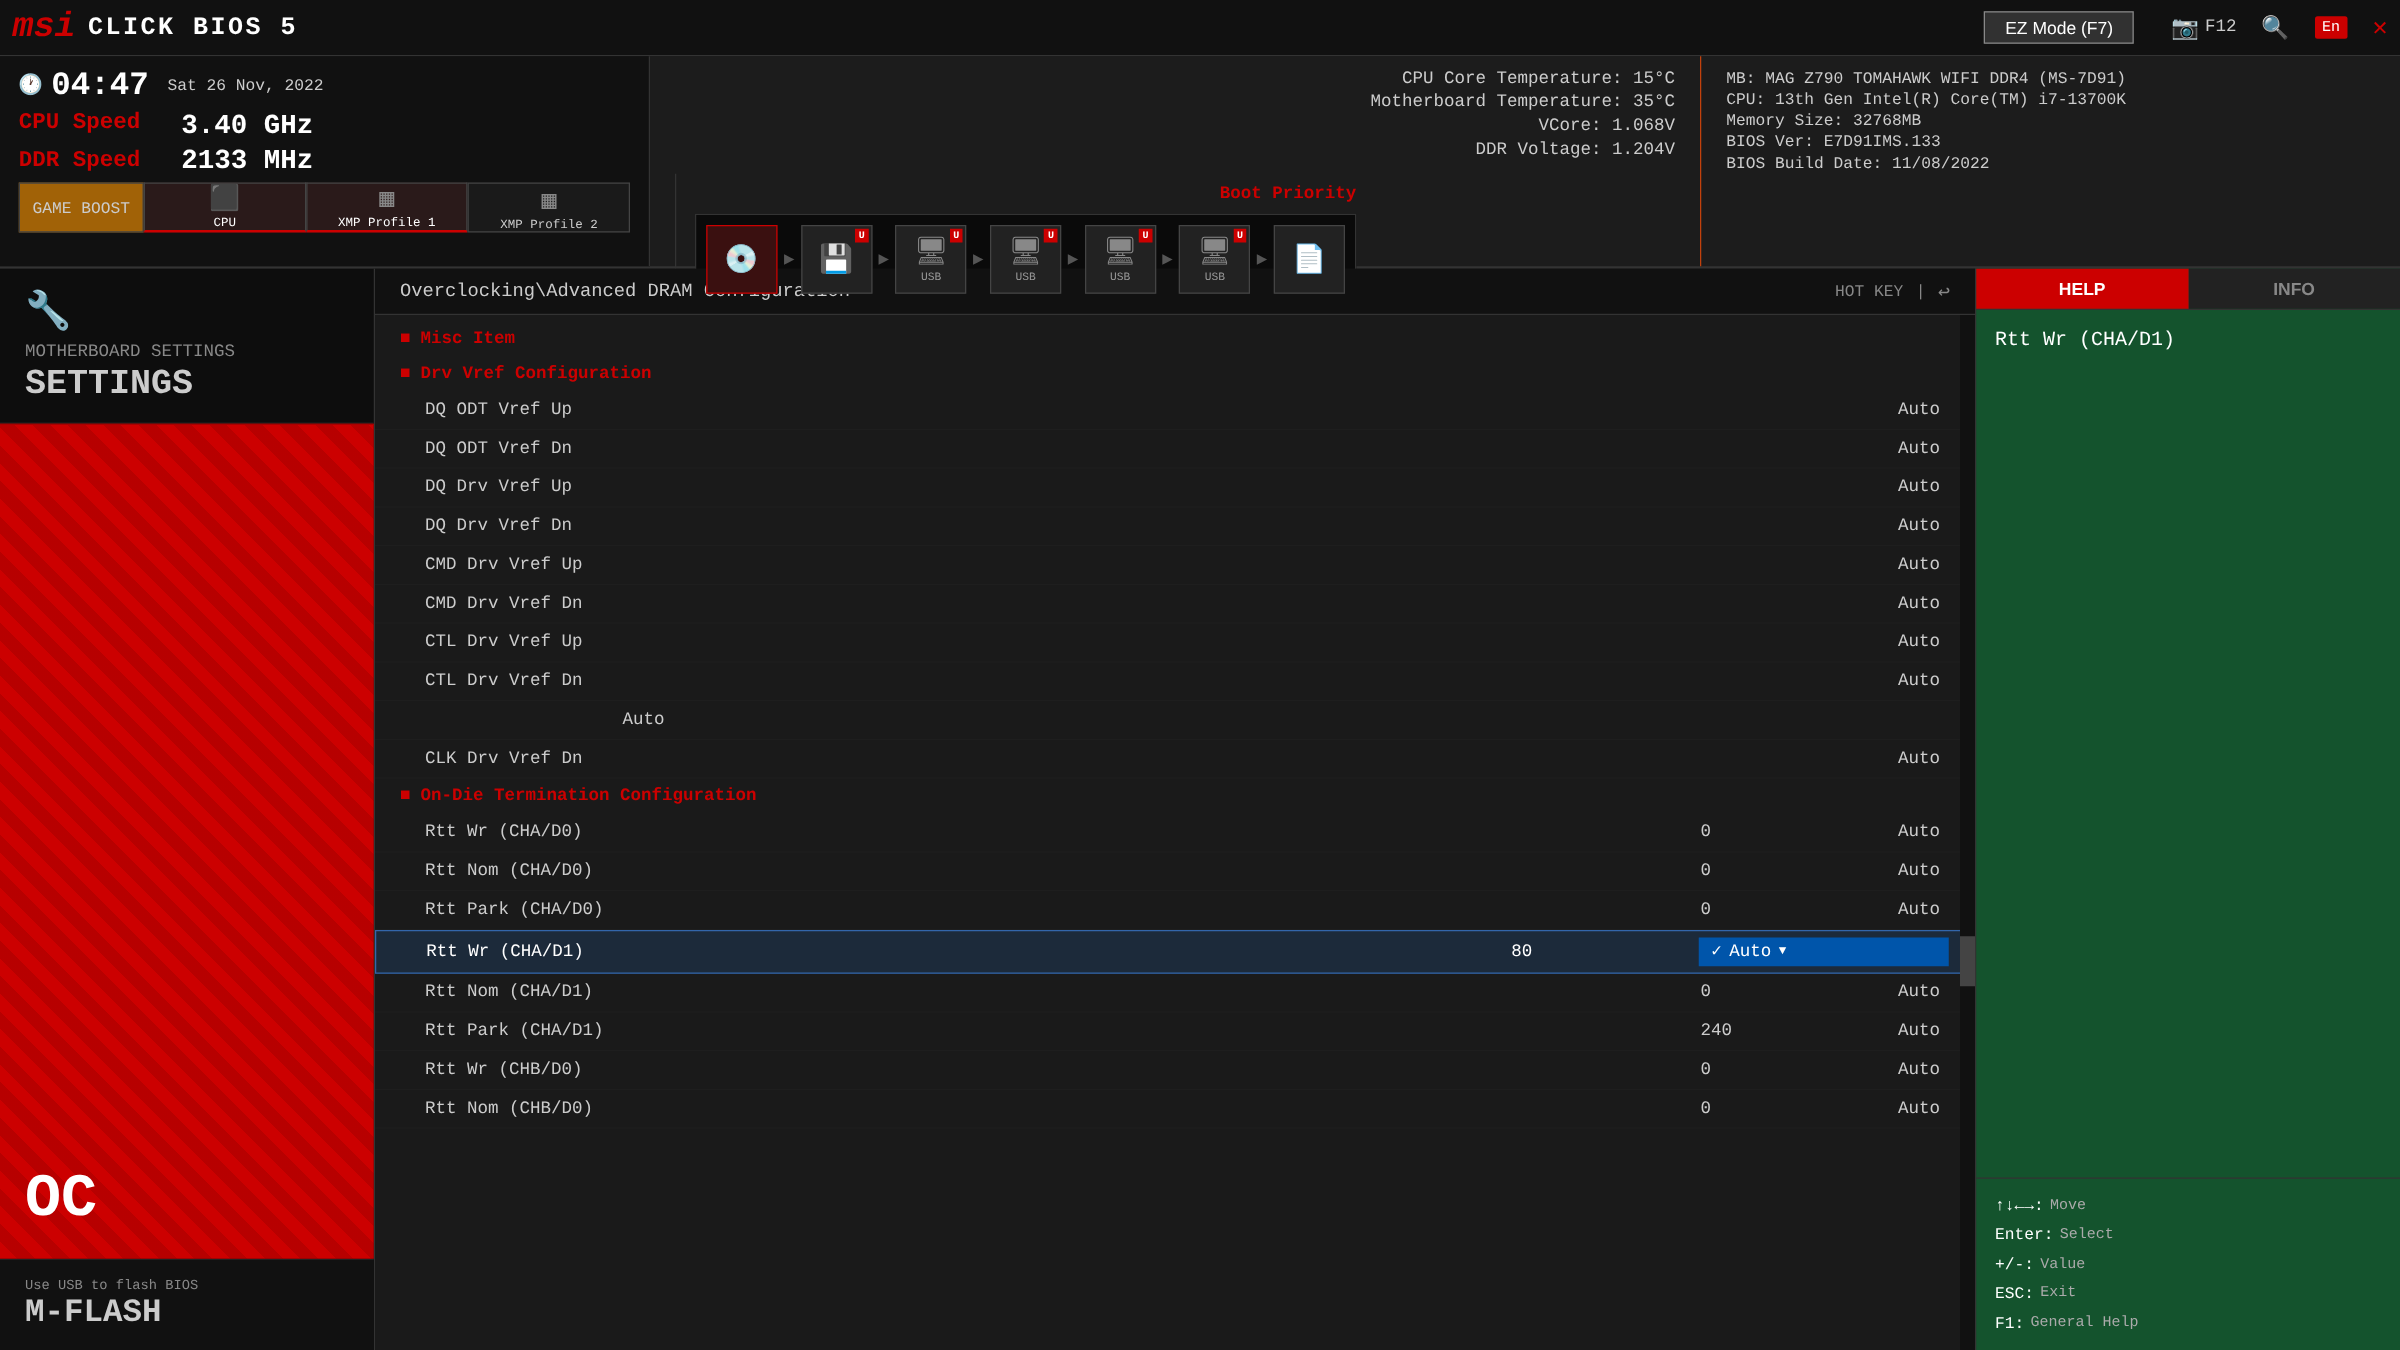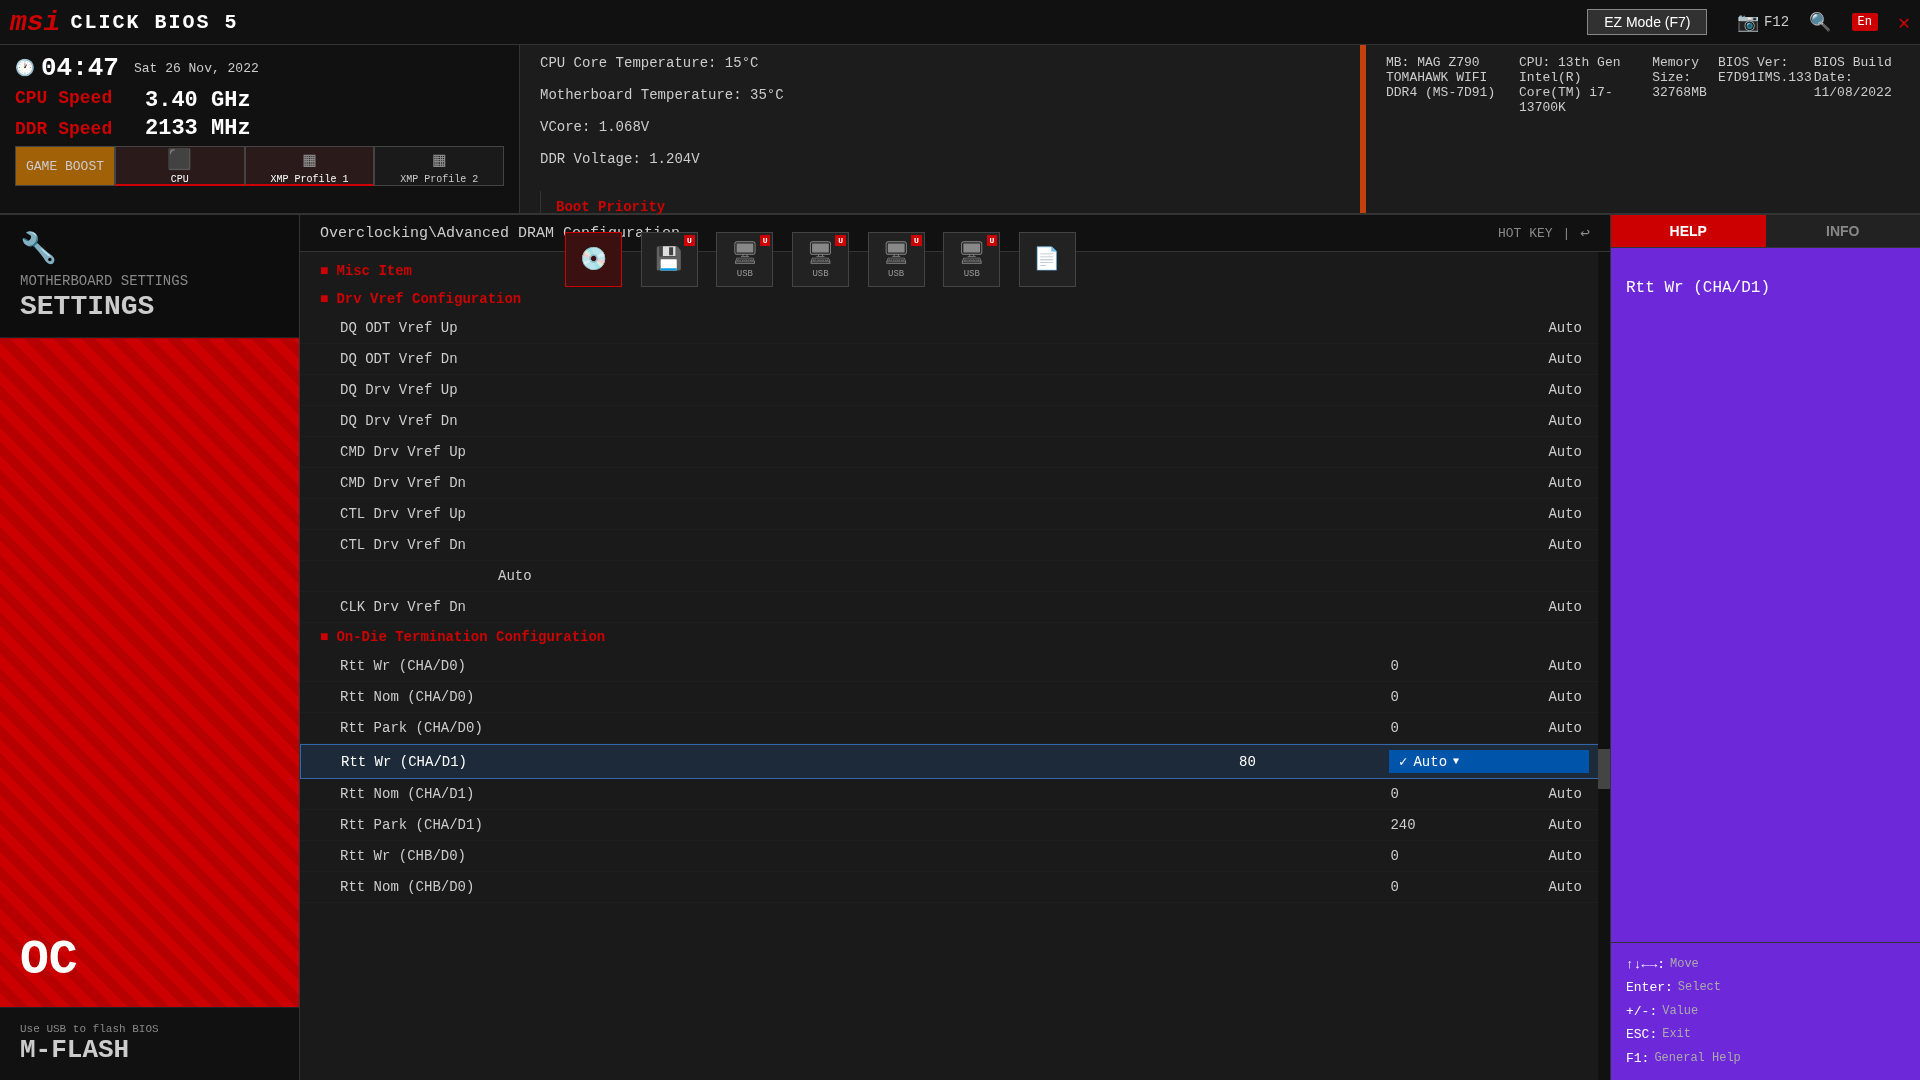--- a/index.html
+++ b/index.html
@@ -126,21 +126,22 @@
     .profile-btn .pb-icon { font-size: 20px; color: #888; }
     .profile-btn .pb-label { font-size: 10px; color: #ccc; }
     .profile-btn.active .pb-label { color: #fff; }
 
     
     #mid-info {
       flex: 1;
       padding: 10px 20px;
       display: flex;
       flex-direction: column;
-      gap: 16px;
+      gap: 3px;
+      text-align: right;
     }
     .info-line { font-size: 14px; color: #ccc; }
 
     
     #boot-priority {
       padding: 8px 15px;
       border-left: 1px solid #333;
       width: 560px;
     }
     #boot-priority-title {
@@ -182,23 +183,23 @@
       font-weight: bold;
     }
     .boot-device.first { background: #3a1010; border-color: #cc0000; }
     .boot-device.first .bd-icon { color: #cc6666; }
     .boot-arrow { color: #555; font-size: 14px; }
 
     
     #right-info {
       width: 560px;
       padding: 10px 20px;
-      border-left: 6px solid #c2410c;
-      display: flex;
-      flex-direction: row;
+      border-left: 1px solid #c2410c;
+      display: flex;
+      flex-direction: column;
       gap: 2px;
     }
     .sinfo-line { font-size: 13px; color: #ccc; }
 
     
     #main-area {
       display: flex;
       height: calc(1080px - 215px);
     }
 
@@ -335,26 +336,25 @@
     #scroll-thumb {
       position: absolute;
       top: 60%;
       width: 100%;
       height: 40px;
       background: #444;
     }
 
     
     #help-panel {
-      width: 310px;
-      background: #6d28d9;
+      width: 340px;
+      background: #14532d;
       border-left: 1px solid #333;
       display: flex;
       flex-direction: column;
-      gap: 16px;
     }
     #help-tabs {
       display: flex;
       border-bottom: 1px solid #333;
     }
     .help-tab {
       flex: 1;
       padding: 8px;
       text-align: center;
       font-size: 14px;

